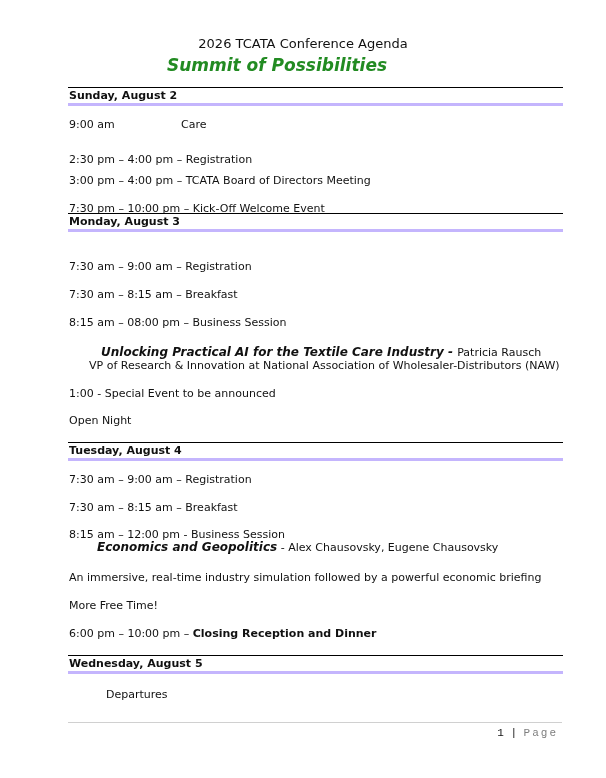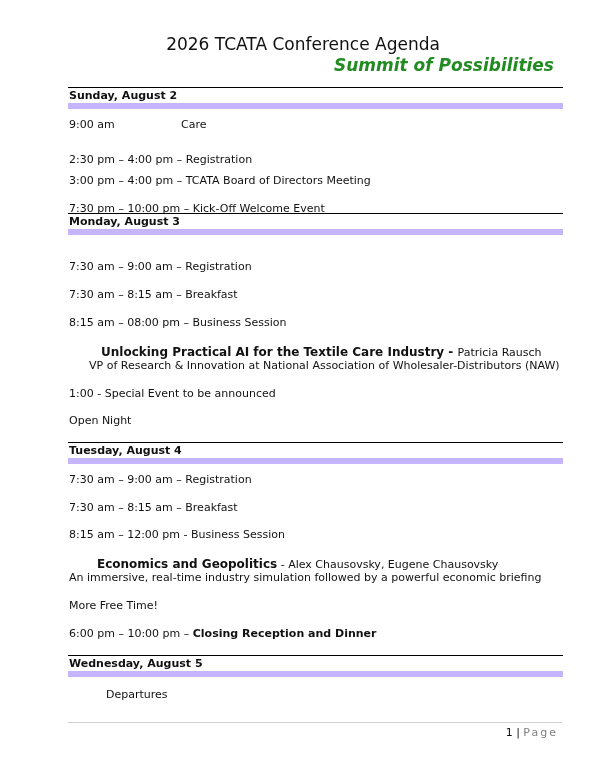--- a/index.html
+++ b/index.html
@@ -1,29 +1,29 @@
 <!DOCTYPE html>
 <html><head>
 <meta charset="utf-8">
 <style>
   html, body { margin: 0; padding: 0; background: #ffffff; }
   body { width: 606px; height: 778px; position: relative; overflow: hidden;
          font-family: "DejaVu Sans", sans-serif; color: #111; }
   .title { position: absolute; top: 33px; left: 0; width: 606px; text-align: center;
-           font-size: 17px; line-height: 22px; }
-  .subtitle { position: absolute; top: 54px; left: 0; width: 554px; text-align: right;
+           font-size: 13px; line-height: 22px; }
+  .subtitle { position: absolute; top: 54px; left: 0; width: 554px; text-align: center;
               font-size: 17px; line-height: 22px; font-weight: bold; font-style: italic; color: #228B22; }
   .dayhdr { position: absolute; left: 68px; width: 494px; height: 15px;
-            border-top: 1px solid #000; border-bottom: 6px solid #c4b5fd;
+            border-top: 1px solid #000; border-bottom: 3px solid #c4b5fd;
             font-size: 11px; font-weight: bold; line-height: 15px; padding-left: 1px; }
   .line { position: absolute; left: 69px; font-size: 11px; line-height: 14px; white-space: nowrap; }
   .b { font-weight: bold; }
-  .bi { font-weight: bold; font-size: 12px; }
+  .bi { font-weight: bold; font-style: italic; font-size: 12px; }
   .footer-rule { position: absolute; left: 68px; width: 494px; top: 722px; border-top: 1px solid #d0d0d0; }
-  .footer { position: absolute; top: 726px; right: 48px; font-size: 11px; line-height: 14px; }
+  .footer { position: absolute; top: 726px; right: 48px; font-size: 11px; line-height: 14px; font-family: Liberation Mono, monospace; }
   .footer .pg { color: #7f7f7f; letter-spacing: 2px; }
 </style>
 </head>
 <body>
 
 <div>
   <div class="title">2026 TCATA Conference Agenda</div>
   <div class="subtitle">Summit of Possibilities</div>
 
   <div class="dayhdr" style="top:87px">Sunday, August 2</div>
@@ -43,21 +43,21 @@
     <span class="bi">Unlocking Practical AI for the Textile Care Industry - </span><span>Patricia Rausch</span>
   </div>
   <div class="line" style="top:359px;left:89px">VP of Research &amp; Innovation at National Association of Wholesaler-Distributors (NAW)</div>
   <div class="line" style="top:387px">1:00 - Special Event to be announced</div>
   <div class="line" style="top:414px">Open Night</div>
 
   <div class="dayhdr" style="top:442px">Tuesday, August 4</div>
   <div class="line" style="top:473px">7:30 am – 9:00 am – Registration</div>
   <div class="line" style="top:501px">7:30 am – 8:15 am – Breakfast</div>
   <div class="line" style="top:528px">8:15 am – 12:00 pm - Business Session</div>
-  <div class="line" style="top:557px;left:97px">
+  <div class="line" style="top:540px;left:97px">
     <span class="bi">Economics and Geopolitics</span><span> - Alex Chausovsky, Eugene Chausovsky</span>
   </div>
   <div class="line" style="top:571px">An immersive, real-time industry simulation followed by a powerful economic briefing</div>
   <div class="line" style="top:599px">More Free Time!</div>
   <div class="line" style="top:627px">
     <span>6:00 pm – 10:00 pm – </span><span class="b">Closing Reception and Dinner</span>
   </div>
 
   <div class="dayhdr" style="top:655px">Wednesday, August 5</div>
   <div class="line" style="top:688px;left:106px">Departures</div>

